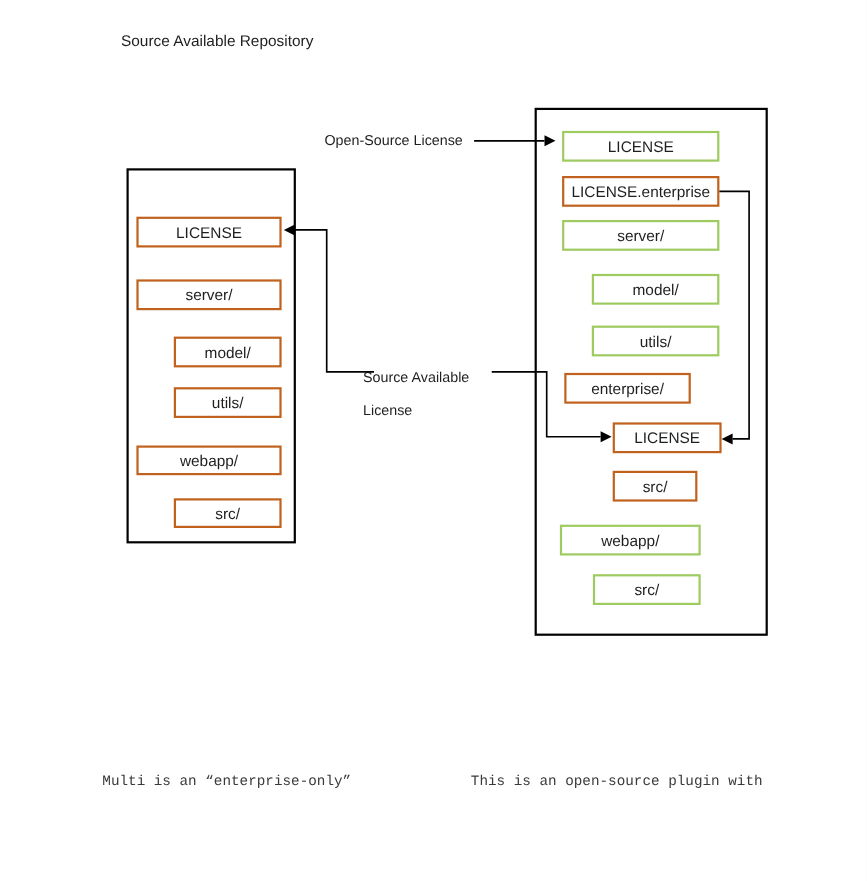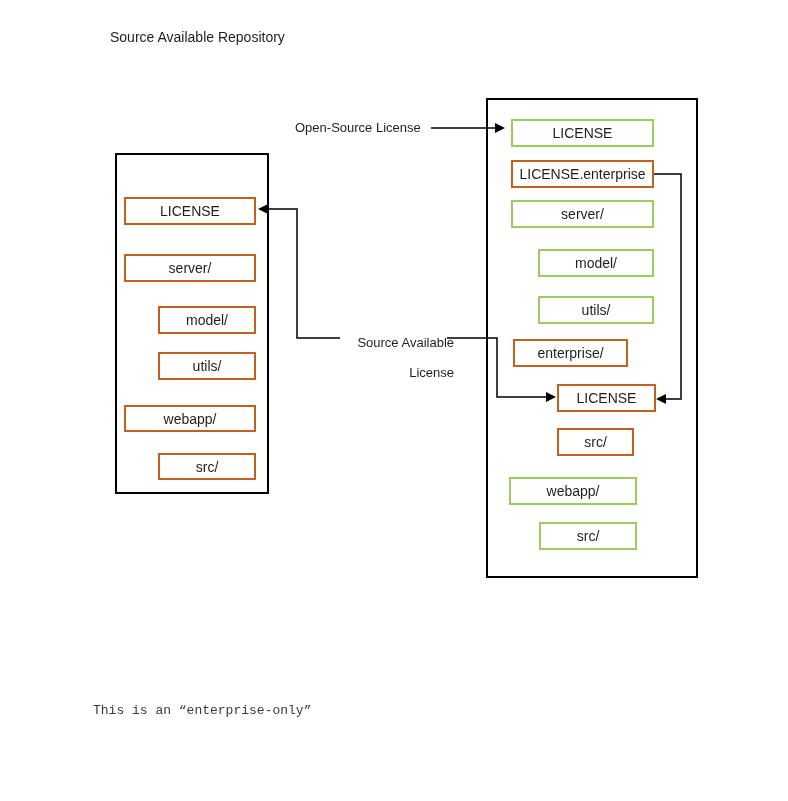--- a/index.html
+++ b/index.html
@@ -42,21 +42,21 @@
     color: #1f1f1f;
   }
   .file-box.source-available { border-color: var(--orange); text-align: center; }
   .file-box.open-source { border-color: var(--green); }
   .annot {
     position: absolute;
     font-size: 13px;
     white-space: nowrap;
     color: #1f1f1f;
   }
-  .annot.center { text-align: right; white-space: normal; }
+  .annot.center { text-align: left; white-space: normal; }
   .caption {
     position: absolute;
     font-family: "Liberation Mono", "DejaVu Sans Mono", monospace;
     font-size: 13px;
     line-height: 24px;
     color: #3a3a3a;
     white-space: pre;
   }
   svg.connectors {
     position: absolute;
@@ -156,23 +156,24 @@
       <polygon points="546,392 556,397 546,402"></polygon>
     </g>
 
     <g>
       <polyline points="654,174 681,174 681,399 666,399"></polyline>
       <polygon points="666,394 656,399 666,404"></polygon>
     </g>
   </svg>
 
   <div class="caption" style="left:93px; top:651px;">
-    <div>This is an “enterprise-only”</div>
+    <div>Multi is an “enterprise-only”</div>
     
   </div>
 
   <div class="caption" style="left:428px; top:651px;">
+    <div>This is an open-source plugin with</div>
     
     
     
   </div>
 
 </div>
 
 </body></html>

